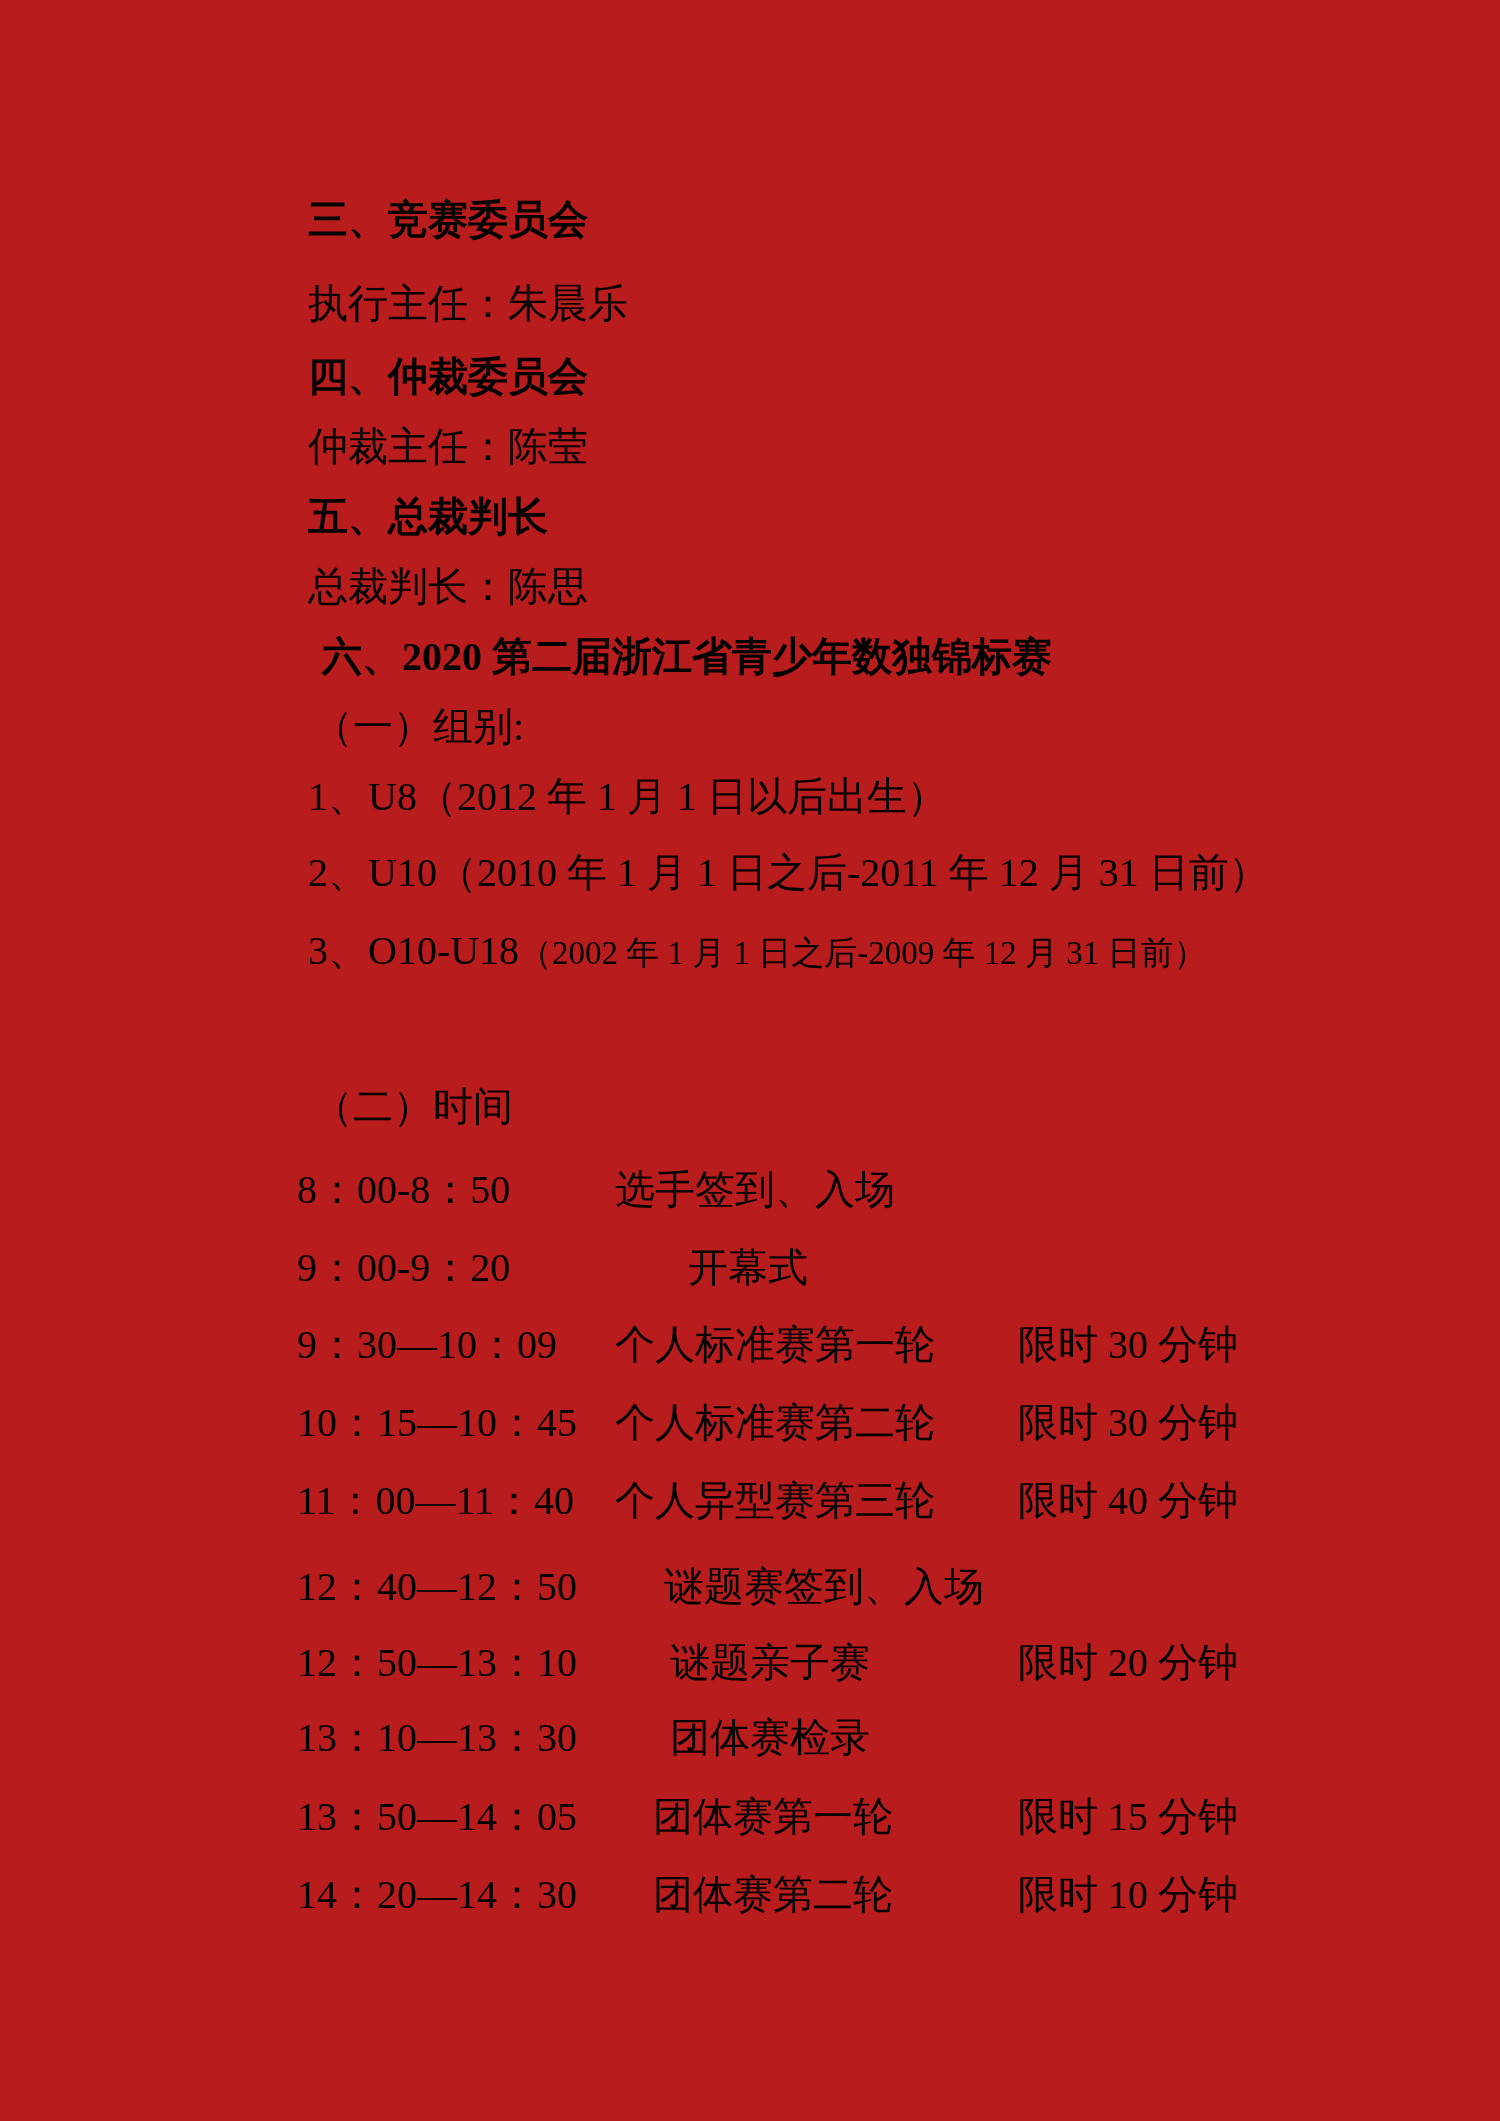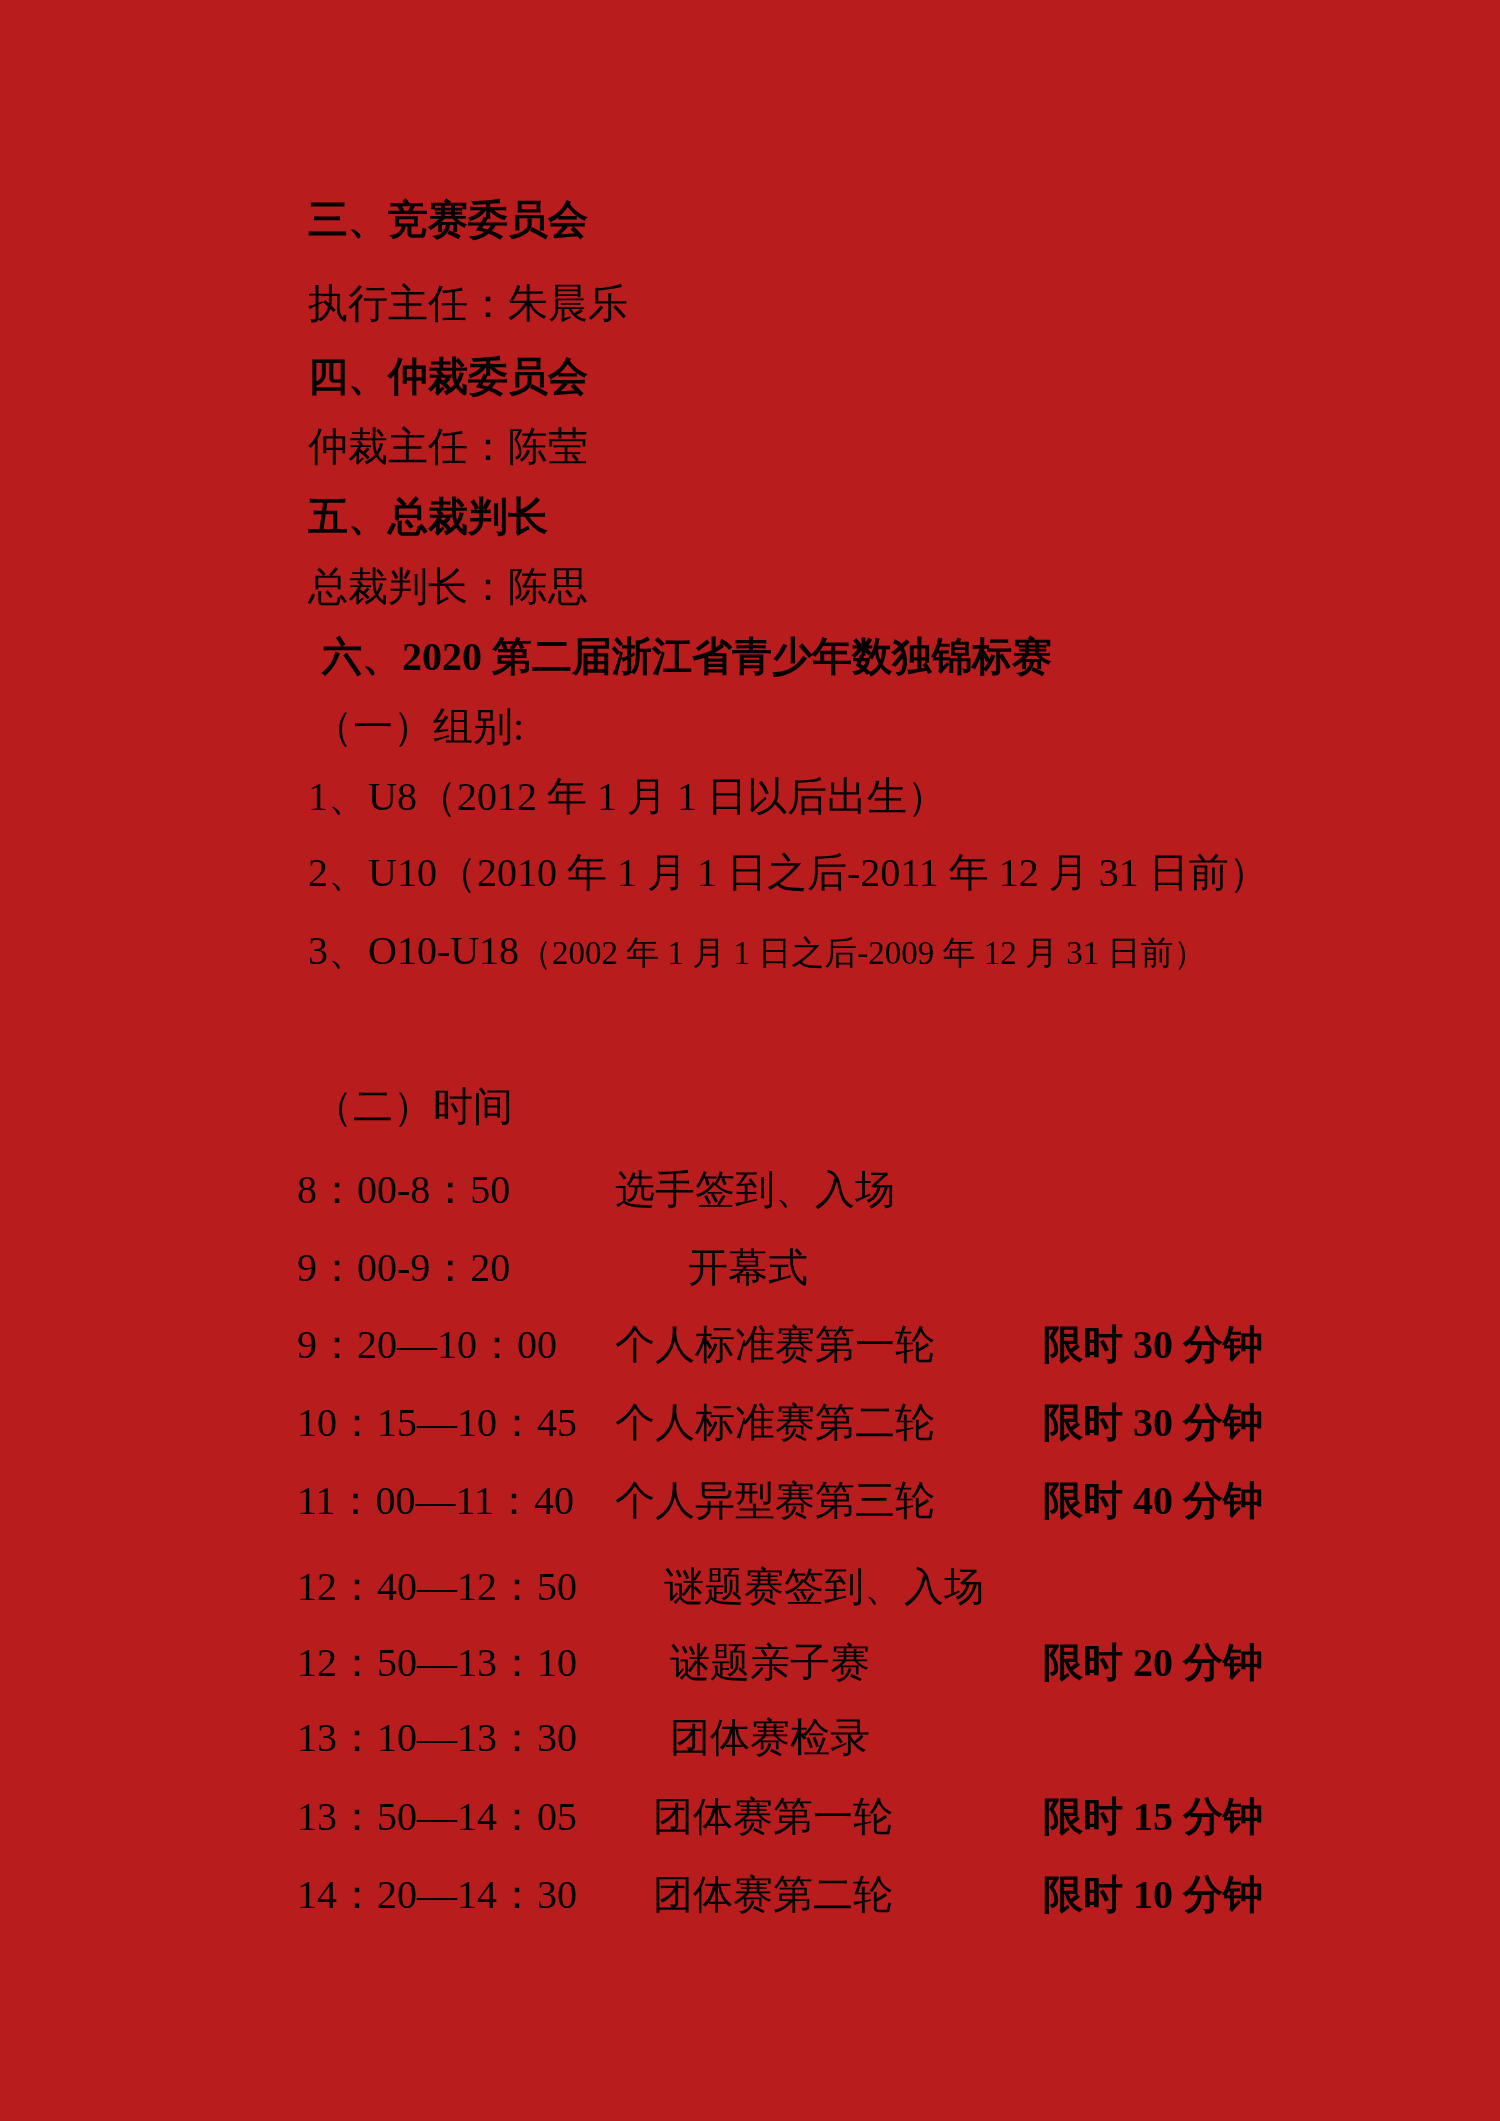--- a/index.html
+++ b/index.html
@@ -20,21 +20,21 @@
     white-space:pre;
   }
   .heading{font-weight:700;}
   .h6{left:322px;}
   .sub{left:313px;}
   .group-line .note{}
   .group-line .note.small{font-size:33px;}
   .sched-row{position:absolute;left:0;top:0;width:1500px;height:52px;}
   .sched-row span{position:absolute;font-size:40px;line-height:1.15;white-space:pre;}
   .t{left:297px;}
-  .lim{left:1043px;font-weight:bold;}
+  .lim{left:1018px;}
   .act-a{left:615px;}
   .act-b{left:664px;text-align:center;}
   .act-c{left:653px;}
   .act-d{left:670px;}
   .act-e{left:688px;}
 </style>
 </head>
 <body>
 
 <div class="page">
@@ -66,21 +66,21 @@
     <span class="lim"></span>
   </div>
 
   <div class="sched-row" style="top:1245px">
     <span class="t">9：00-9：20</span>
     <span class="act-e">开幕式</span>
     <span class="lim"></span>
   </div>
 
   <div class="sched-row" style="top:1322px">
-    <span class="t">9：20—10：00</span>
+    <span class="t">9：30—10：09</span>
     <span class="act-a">个人标准赛第一轮</span>
     <span class="lim">限时 30 分钟</span>
   </div>
 
   <div class="sched-row" style="top:1400px">
     <span class="t">10：15—10：45</span>
     <span class="act-a">个人标准赛第二轮</span>
     <span class="lim">限时 30 分钟</span>
   </div>
 

